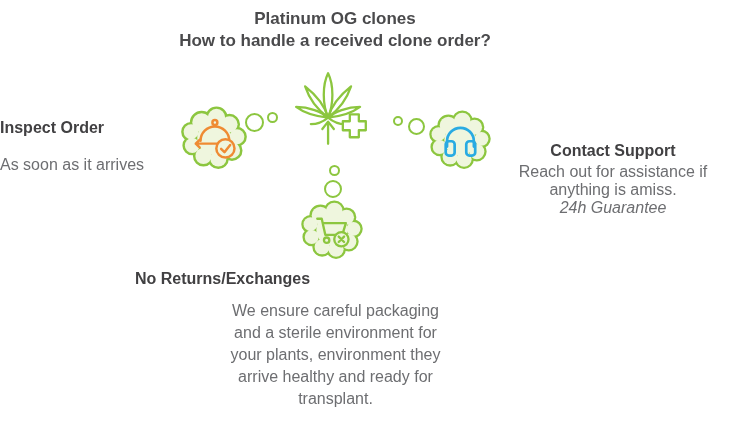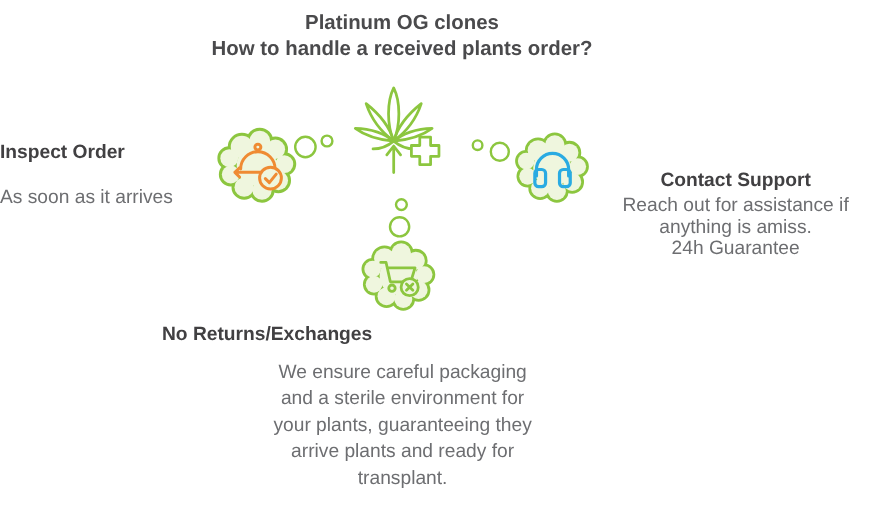--- a/index.html
+++ b/index.html
@@ -11,21 +11,21 @@
   .title,.subtitle{font-size:17px;font-weight:700;color:#4a4a4c;line-height:22px;}
 
   
   .left-text{position:absolute;top:118px;left:0;width:181px;text-align:left;}
   .node-title{font-size:16px;font-weight:700;color:#414042;line-height:19px;}
   .node-desc{font-size:16px;color:#6d6e71;line-height:20px;margin-top:18px;}
 
   .right-text{position:absolute;top:141px;left:498px;width:230px;}
   .right-text .node-title{text-align:center;}
   .right-text .node-desc{text-align:center;line-height:18px;margin-top:3px;}
-  .right-text .node-guarantee{font-size:16px;color:#6d6e71;line-height:18px;text-align:center;}
+  .right-text .node-guarantee{font-size:16px;color:#6d6e71;line-height:18px;text-align:center;font-style:italic;}
 
   .bottom-title{position:absolute;top:270px;left:135px;width:400px;
     font-size:16px;font-weight:700;color:#414042;}
   .bottom-desc{position:absolute;top:300px;left:223px;width:225px;text-align:center;
     font-size:16px;color:#6d6e71;line-height:22px;}
 
   
   .blob{position:absolute;}
   .blob svg{position:absolute;inset:0;overflow:visible;width:100%;height:100%;}
   .blob .icon{position:absolute;left:13%;top:12%;width:74%;height:74%;}
@@ -66,21 +66,21 @@
         <circle cx="13" cy="40" r="12"></circle>
       </g>
     </g>
   </defs>
 </svg>
 
 <div class="canvas">
 
   <header class="title-block">
     <div class="title">Platinum OG clones</div>
-    <div class="subtitle">How to handle a received plants order?</div>
+    <div class="subtitle">How to handle a received clone order?</div>
   </header>
 
   <div class="left-text">
     <div class="node-title">Inspect Order</div>
     <div class="node-desc">As soon as it arrives</div>
   </div>
 
   <div class="blob" style="left:183px;top:107px;width:62px;height:62px;">
     <svg viewBox="0 0 100 100">
         <use href="#cloud-blob"></use>
@@ -146,15 +146,15 @@
       <g stroke="#8cc63f" stroke-width="2.6" fill="none" stroke-linecap="round" stroke-linejoin="round">
         <path d="M7 12 H12 L16 30 H35 L39 17 H13.5"></path>
         <circle cx="17.5" cy="36" r="3"></circle>
         <circle cx="34" cy="35" r="8" fill="#eff6de"></circle>
         <path d="M31 32 L37 38 M37 32 L31 38"></path>
       </g>
     </svg>
   </div>
 
   <div class="bottom-title">No Returns/Exchanges</div>
-  <div class="bottom-desc">We ensure careful packaging and a sterile environment for your plants, guaranteeing they arrive plants and ready for transplant.</div>
+  <div class="bottom-desc">We ensure careful packaging and a sterile environment for your plants, environment they arrive healthy and ready for transplant.</div>
 
 </div>
 
 </body></html>

